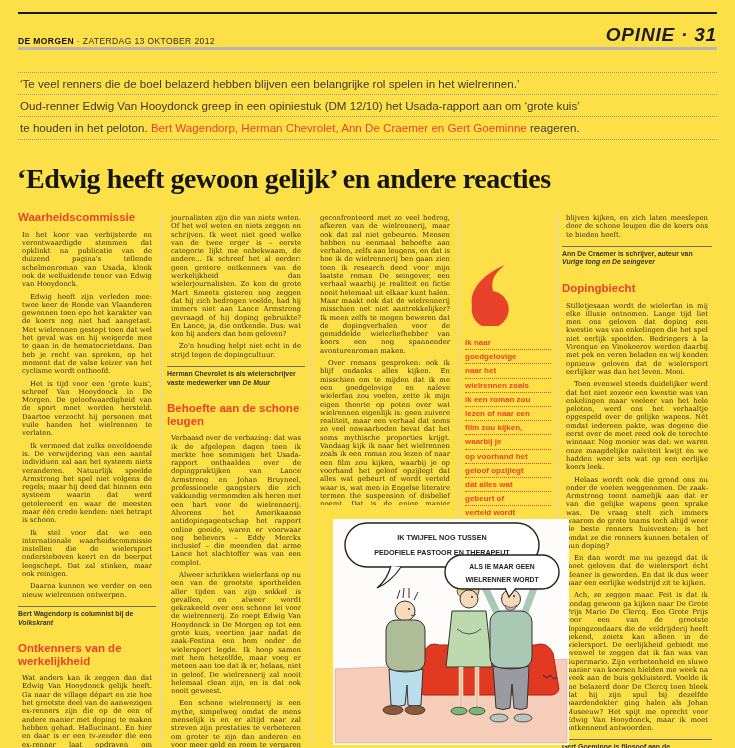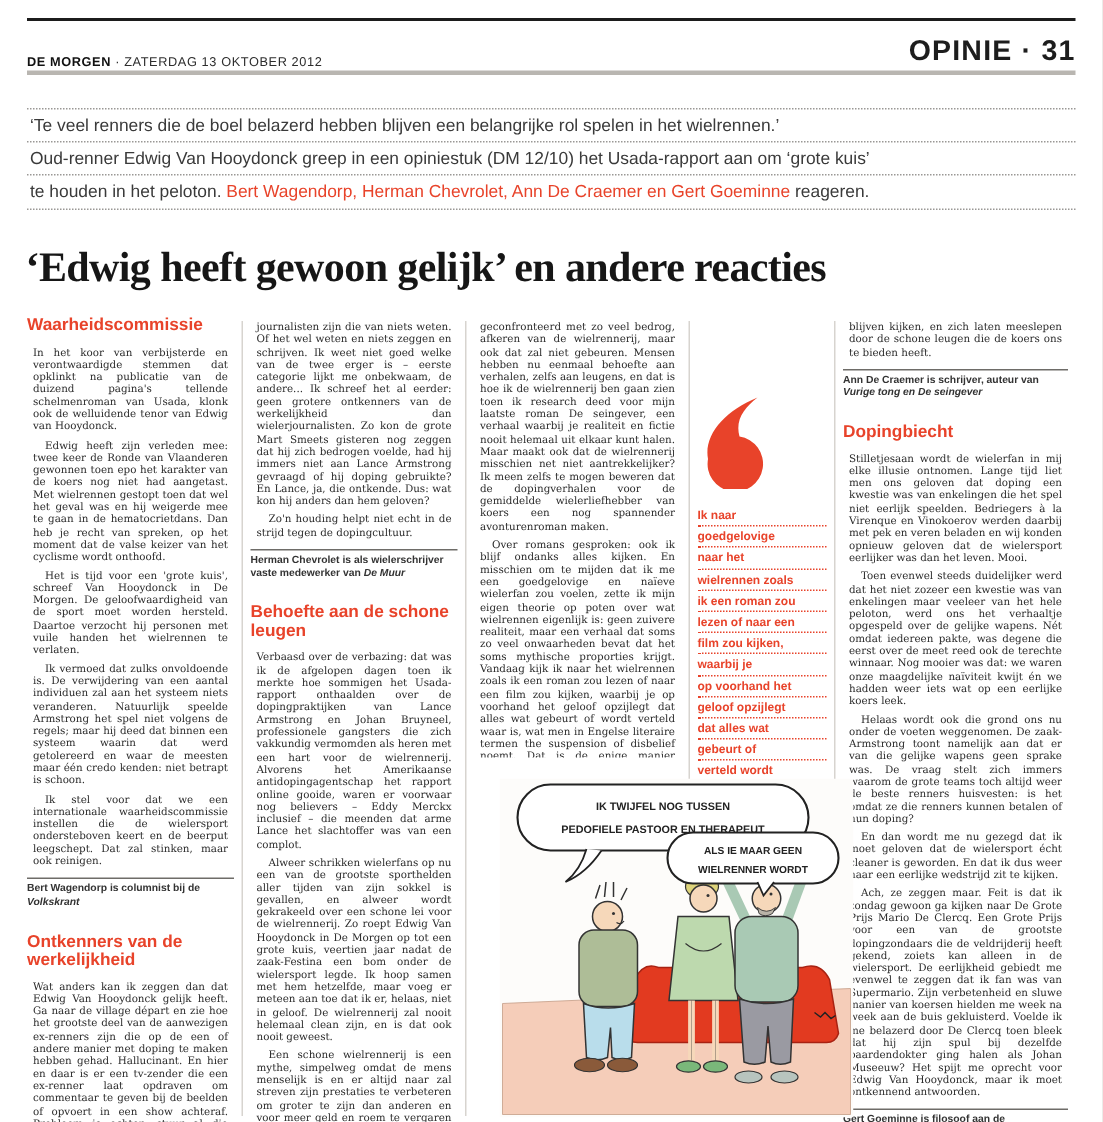--- a/index.html
+++ b/index.html
@@ -1,23 +1,23 @@
 <!DOCTYPE html>
 <html><head>
 <meta charset="utf-8">
 <style>
   html,body{margin:0;padding:0;background:#dedcd8;}
-  .page{position:relative;width:735px;height:748px;background:#ffffff;overflow:hidden;
+  .page{position:relative;width:735px;height:748px;background:#fde047;overflow:hidden;
         font-family:"Liberation Sans",sans-serif;color:#222;}
   
   .topline{position:absolute;top:12px;left:18px;right:18px;border-top:2px solid #1c1c1c;}
   .hdr{position:absolute;top:24px;left:18px;right:18px;display:flex;justify-content:space-between;align-items:flex-end;}
   .masthead{font-size:8.5px;letter-spacing:.4px;color:#2d2d2d;}
   .masthead .paper{font-weight:bold;color:#111;}
-  .section{font-size:19px;font-weight:600;letter-spacing:.8px;color:#1d1d1d;}
+  .section{font-size:19px;font-weight:600;letter-spacing:.8px;color:#1d1d1d;font-style:italic;}
   .grayline{position:absolute;top:47px;left:18px;right:18px;border-top:3px solid #b9b6b1;}
   
   .intro{position:absolute;top:72px;left:18px;right:18px;}
   .intro-line{border-top:1px dotted #9a9895;padding:4px 2px 4px;font-size:11.6px;line-height:13px;color:#3a3a3a;}
   .intro-line:last-child{border-bottom:1px dotted #9a9895;padding-bottom:5px;}
   .names{color:#e8432a;margin-top:32px;}
   
   .headline{position:absolute;top:144px;left:17px;font-family:"Liberation Serif","DejaVu Serif",serif;
             font-weight:bold;font-size:28px;letter-spacing:-.4px;color:#161616;}
   
@@ -74,20 +74,21 @@
     <div class="divider d4"></div>
 
     <div class="col">
       <h2 class="red-heading">Waarheidscommissie</h2>
       <div class="body-text">
           <p>In het koor van verbijsterde en verontwaardigde stemmen dat opklinkt na publicatie van de duizend pagina's tellende schelmenroman van Usada, klonk ook de welluidende tenor van Edwig van Hooydonck.</p>
           <p>Edwig heeft zijn verleden mee: twee keer de Ronde van Vlaanderen gewonnen toen epo het karakter van de koers nog niet had aangetast. Met wielrennen gestopt toen dat wel het geval was en hij weigerde mee te gaan in de hematocrietdans. Dan heb je recht van spreken, op het moment dat de valse keizer van het cyclisme wordt onthoofd.</p>
           <p>Het is tijd voor een 'grote kuis', schreef Van Hooydonck in De Morgen. De geloofwaardigheid van de sport moet worden hersteld. Daartoe verzocht hij personen met vuile handen het wielrennen te verlaten.</p>
           <p>Ik vermoed dat zulks onvoldoende is. De verwijdering van een aantal individuen zal aan het systeem niets veranderen. Natuurlijk speelde Armstrong het spel niet volgens de regels; maar hij deed dat binnen een systeem waarin dat werd getolereerd en waar de meesten maar één credo kenden: niet betrapt is schoon.</p>
           <p>Ik stel voor dat we een internationale waarheidscommissie instellen die de wielersport ondersteboven keert en de beerput leegschept. Dat zal stinken, maar ook reinigen.</p>
+          <p>Daarna kunnen we verder en een nieuw wielrennen ontwerpen.</p>
         </div>
       <div class="byline"><span>Bert Wagendorp is columnist bij de </span><em>Volkskrant</em></div>
       <h2 class="red-heading later">Ontkenners van de werkelijkheid</h2>
       <div class="body-text">
           <p>Wat anders kan ik zeggen dan dat Edwig Van Hooydonck gelijk heeft. Ga naar de village départ en zie hoe het grootste deel van de aanwezigen ex-renners zijn die op de een of andere manier met doping te maken hebben gehad. Hallucinant. En hier en daar is er een tv-zender die een ex-renner laat opdraven om commentaar te geven bij de beelden of opvoert in een show achteraf. Probleem is echter: stuur al die mannen naar huis en er blijft niets meer over. Dan moet zelfs Jonathan Vaughters opkrassen, en die is op dit moment toch de meest heilige onder de zuiveren.</p>
         </div>
     </div>
 
     <div class="col">
       <div class="body-text">

